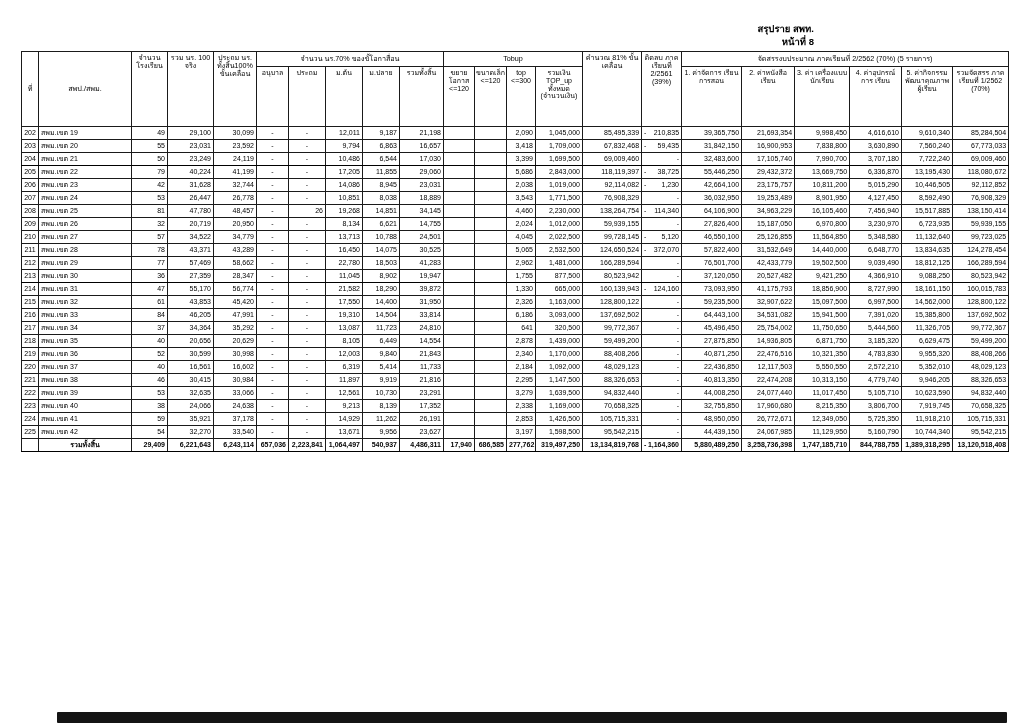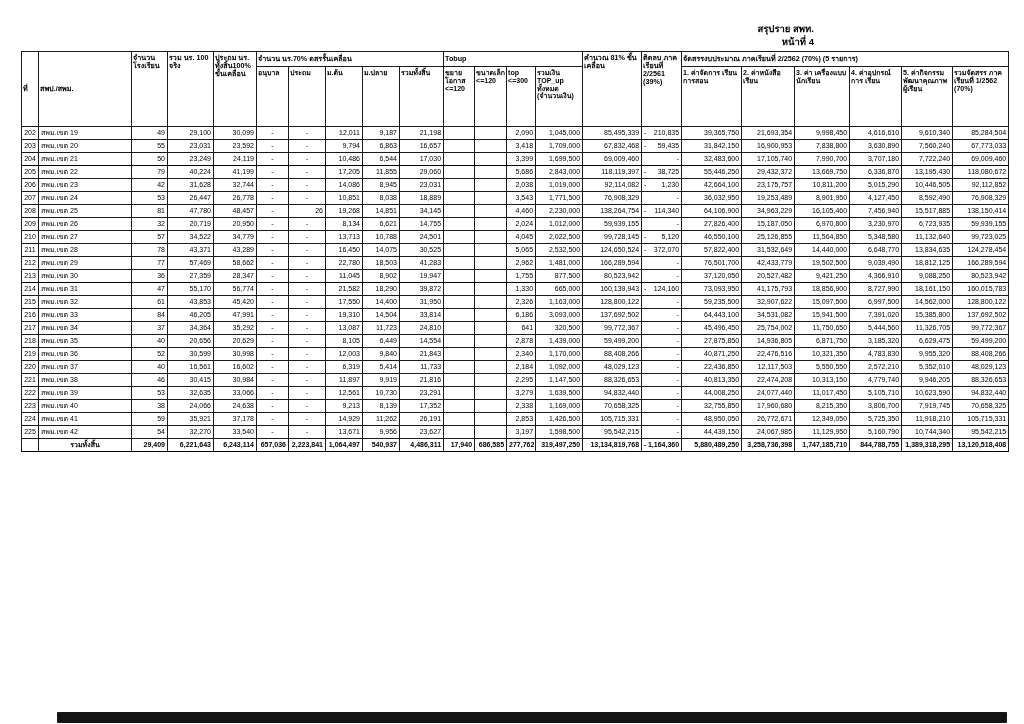--- a/index.html
+++ b/index.html
@@ -8,21 +8,21 @@
   .page { position:relative; width:832px; height:724px; background:#fff; }
 
   .corner { position:absolute; top:23px; right:18px; text-align:right;
             font-size:9.5px; font-weight:bold; line-height:1.35; }
 
   .tablewrap { position:absolute; left:21px; top:51px; }
   table { border-collapse:collapse; table-layout:fixed; width:987px; }
   th, td { border:1px solid #1a1a1a; font-size:7px; line-height:1.12;
            padding:0 2px; overflow:hidden; vertical-align:middle;
            overflow-wrap:anywhere; }
-  thead th { text-align:left; font-weight:bold; padding:1px 1px; }
+  thead th { text-align:center; font-weight:normal; padding:1px 1px; }
   thead tr.grp th { height:15px; font-size:7.2px; }
   thead tr.sub th { height:60px; vertical-align:top; padding-top:2px; }
   thead th.tall { vertical-align:top; padding-top:2px; }
   tbody td { height:13px; white-space:nowrap; }
   tbody tr td.num { text-align:right; }
   tbody tr td.ctr { text-align:center; }
   tbody tr td.lft { text-align:left; }
   tbody tr.group-end td { border-bottom:1.6px solid #000; }
   tbody tr.total td { font-weight:bold; border-top:1.4px solid #000;
                       border-bottom:1.6px solid #000; }
@@ -34,21 +34,21 @@
   .bottom-strip { position:absolute; left:57px; top:712px; width:950px;
                   height:11px; background:#141414; border-radius:1px; }
 </style>
 </head>
 <body>
 
 <div class="page">
 
   <div class="corner">
     <div>สรุปราย สพท.</div>
-    <div>หน้าที่ 4</div>
+    <div>หน้าที่ 8</div>
   </div>
 
   <div class="tablewrap">
     <table>
       <colgroup>
         <col style="width:17px">
           <col style="width:93px">
           <col style="width:36px">
         <col style="width:46px">
           <col style="width:43px">
@@ -70,21 +70,21 @@
           <col style="width:51px">
         <col style="width:56px">
       </colgroup>
       <thead>
         <tr class="grp">
           <th rowspan="2">ที่</th>
           <th rowspan="2">สพป./สพม.</th>
           <th rowspan="2" class="tall">จำนวน โรงเรียน</th>
           <th rowspan="2" class="tall">รวม นร. 100 จริง</th>
           <th rowspan="2" class="tall">ประถม นร. ทั้งสิ้น100% ขั้นเคลื่อน</th>
-          <th colspan="5">จำนวน นร.70% ดสรรั้นเคลื่อน</th>
+          <th colspan="5">จำนวน นร.70% ของขั้โอกาสื่อน</th>
           <th colspan="4">Tobup</th>
           <th rowspan="2" class="tall">คำนวณ 81% ขั้นเคลื่อน</th>
           <th rowspan="2" class="tall">ติดลบ ภาคเรียนที่ 2/2561 (39%)</th>
           <th colspan="6">จัดสรรงบประมาณ ภาคเรียนที่ 2/2562 (70%) (5 รายการ)</th>
         </tr>
         <tr class="sub">
           <th>อนุบาล</th>
           <th>ประถม</th>
           <th>ม.ต้น</th>
           <th>ม.ปลาย</th>

